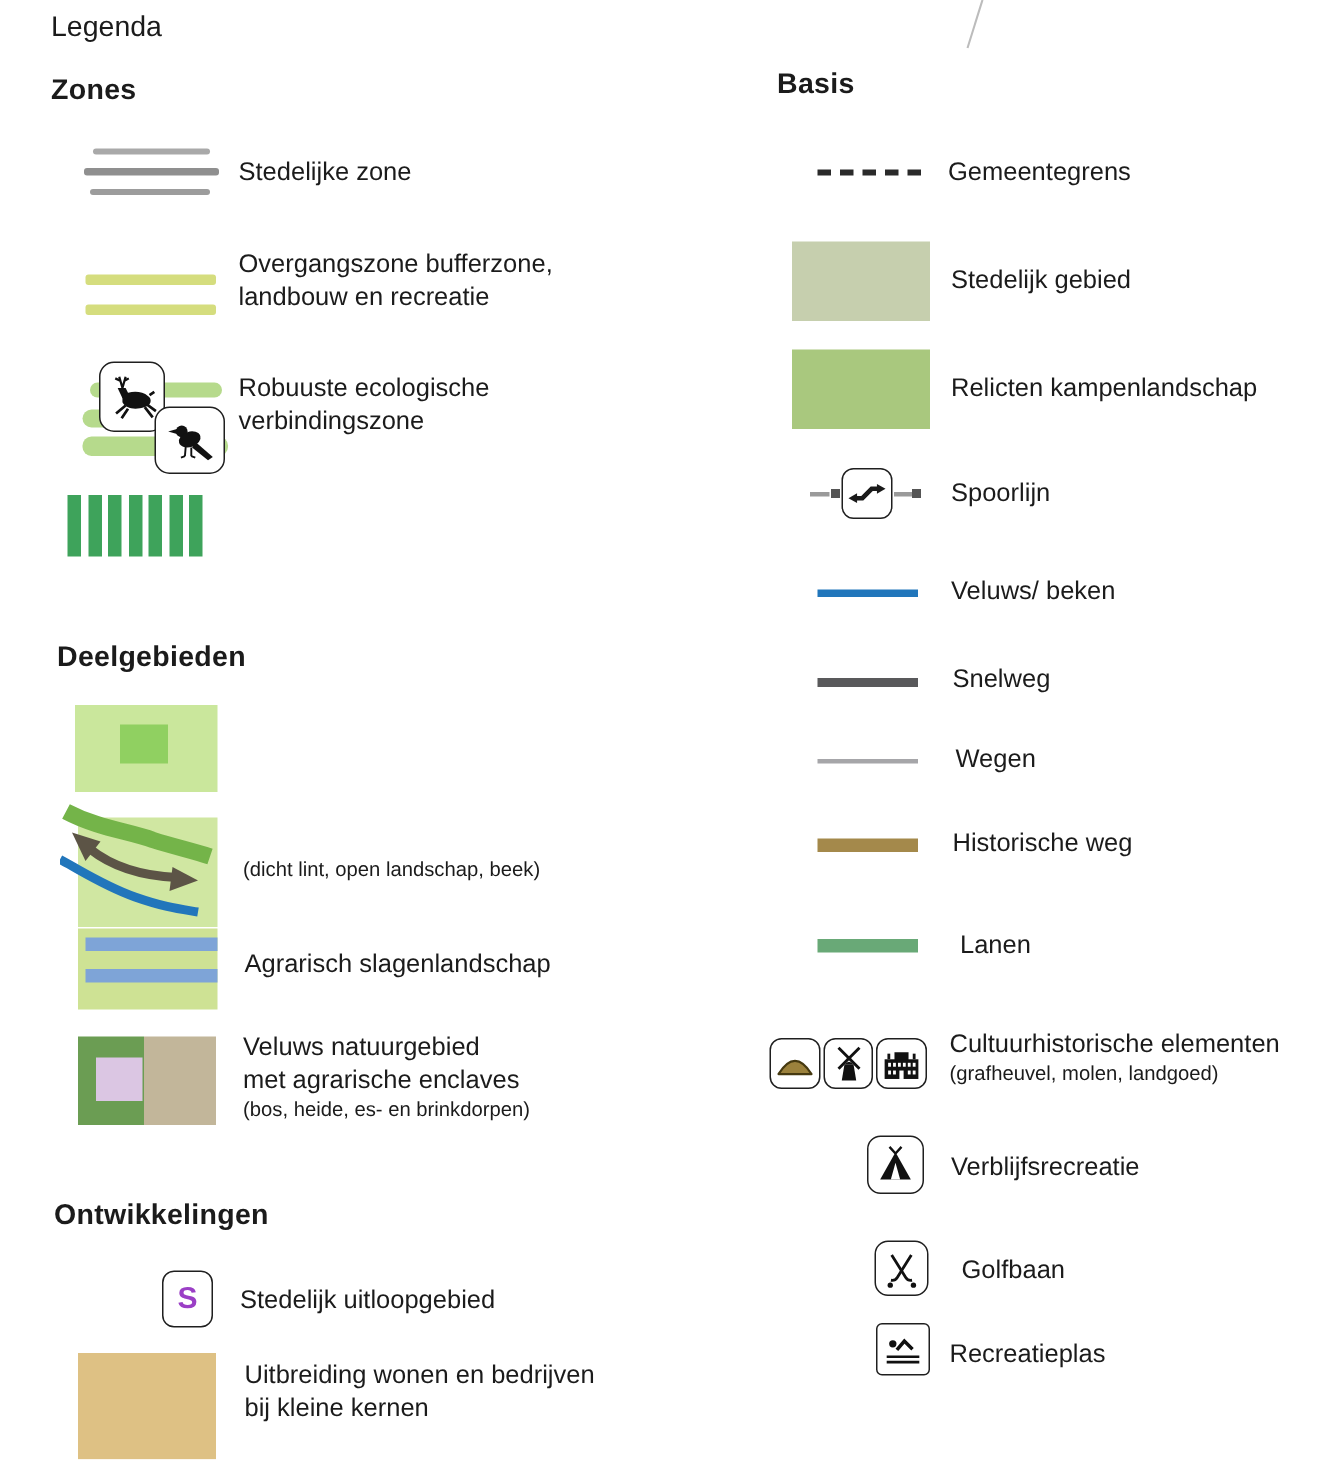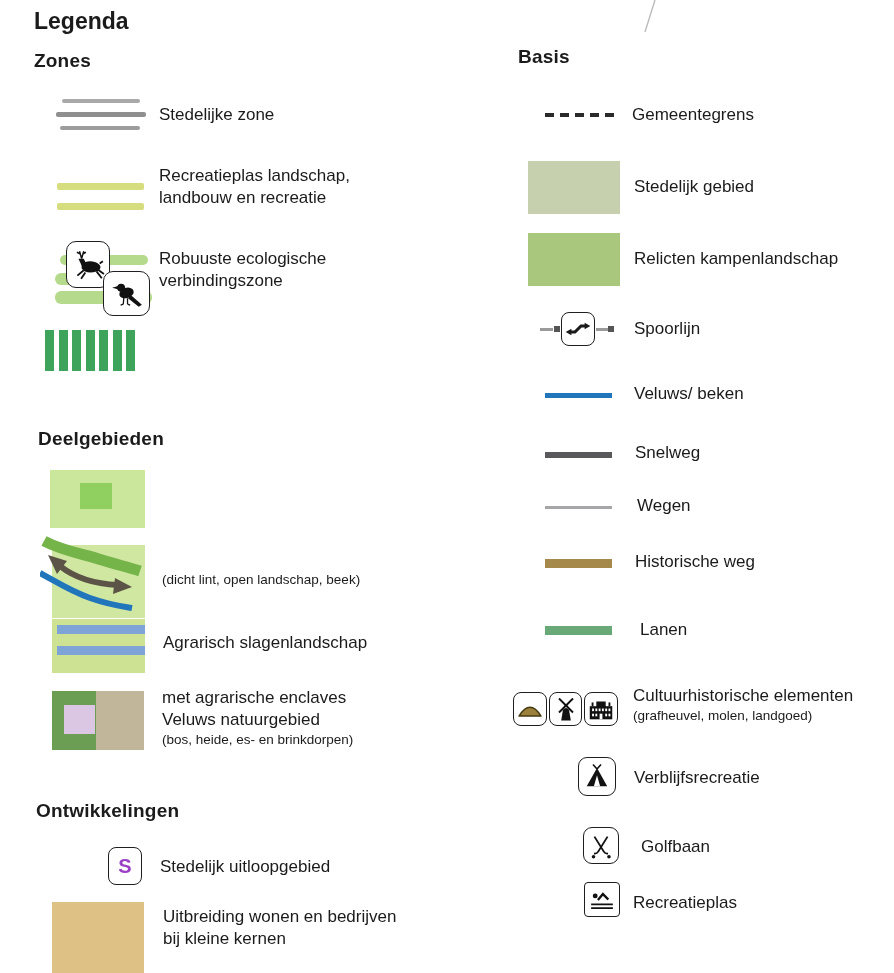--- a/index.html
+++ b/index.html
@@ -1,20 +1,20 @@
 <!DOCTYPE html>
 <html><head>
 <meta charset="utf-8">
 <style>
   html,body{margin:0;padding:0;background:#fff;}
   .page{position:relative;width:894px;height:973px;background:#ffffff;overflow:hidden;
         font-family:"Liberation Sans",sans-serif;color:#1b1b1b;}
   .abs{position:absolute;}
   .heading{font-size:19px;font-weight:700;letter-spacing:.2px;}
-  .title{font-size:23px;font-weight:700;}
+  .title{font-size:19px;font-weight:400;}
   .label{font-size:17px;line-height:22px;white-space:nowrap;}
   .sub{font-size:13.5px;line-height:18px;white-space:nowrap;}
   .bar{position:absolute;border-radius:2px;}
   .sq{position:absolute;background:#fff;border:1.7px solid #1f1f1f;border-radius:9px;
       box-sizing:border-box;display:flex;align-items:center;justify-content:center;}
   .stroke{position:absolute;background:#b6da8c;border-radius:6px;}
   .vbars{position:absolute;display:flex;gap:4.5px;}
   .vbars div{width:9px;height:41px;background:#3ea35b;}
   .dashes{position:absolute;display:flex;gap:6px;}
   .dashes div{width:9px;height:3.5px;background:#2a2a2a;}
@@ -38,21 +38,21 @@
     <div class="bar" style="left:56px;top:112px;width:90px;height:5px;background:#8f8f8f"></div>
     <div class="bar" style="left:60px;top:126px;width:80px;height:4px;background:#9c9c9c"></div>
   </div>
   <div class="abs label" style="left:159px;top:104px">Stedelijke zone</div>
 
   <div>
     <div class="bar" style="left:57px;top:183px;width:87px;height:7px;background:#d5dd7e"></div>
     <div class="bar" style="left:57px;top:203px;width:87px;height:7px;background:#d5dd7e"></div>
   </div>
   <div class="abs label" style="left:159px;top:165px">
-    <div>Recreatieplas landschap,</div>
+    <div>Overgangszone bufferzone,</div>
     <div>landbouw en recreatie</div>
   </div>
 
   <div>
     <div class="stroke" style="left:60px;top:255px;width:88px;height:10px"></div>
     <div class="stroke" style="left:55px;top:273px;width:93px;height:12px"></div>
     <div class="stroke" style="left:55px;top:291px;width:97px;height:13px"></div>
     <div class="sq" style="left:66px;top:241px;width:44px;height:47px;border-radius:10px">
       <svg width="34" height="36" viewBox="0 0 32 32">
         <g fill="none" stroke="#111" stroke-width="1.4">
@@ -115,22 +115,22 @@
     <div class="abs" style="left:57px;top:646px;width:88px;height:9px;background:#7ea4d7"></div>
   </div>
   <div class="abs label" style="left:163px;top:632px">Agrarisch slagenlandschap</div>
 
   <div>
     <div class="abs" style="left:52px;top:691px;width:44px;height:59px;background:#6b9d53"></div>
     <div class="abs" style="left:96px;top:691px;width:48px;height:59px;background:#c2b69a"></div>
     <div class="abs" style="left:64px;top:705px;width:31px;height:29px;background:#dbc6e3"></div>
   </div>
   <div class="abs label" style="left:162px;top:687px">
+    <div>Veluws natuurgebied</div>
     <div>met agrarische enclaves</div>
-    <div>Veluws natuurgebied</div>
   </div>
   <div class="abs sub" style="left:162px;top:731px">(bos, heide, es- en brinkdorpen)</div>
 
   <div class="abs heading" style="left:36px;top:800px">Ontwikkelingen</div>
 
   <div class="sq" style="left:108px;top:847px;width:34px;height:38px;border-radius:8px;border-width:1.6px">
     <span style="color:#9b3fc6;font-size:20px;font-weight:700;font-family:'Liberation Sans',sans-serif">S</span>
   </div>
   <div class="abs label" style="left:160px;top:856px">Stedelijk uitloopgebied</div>
 

